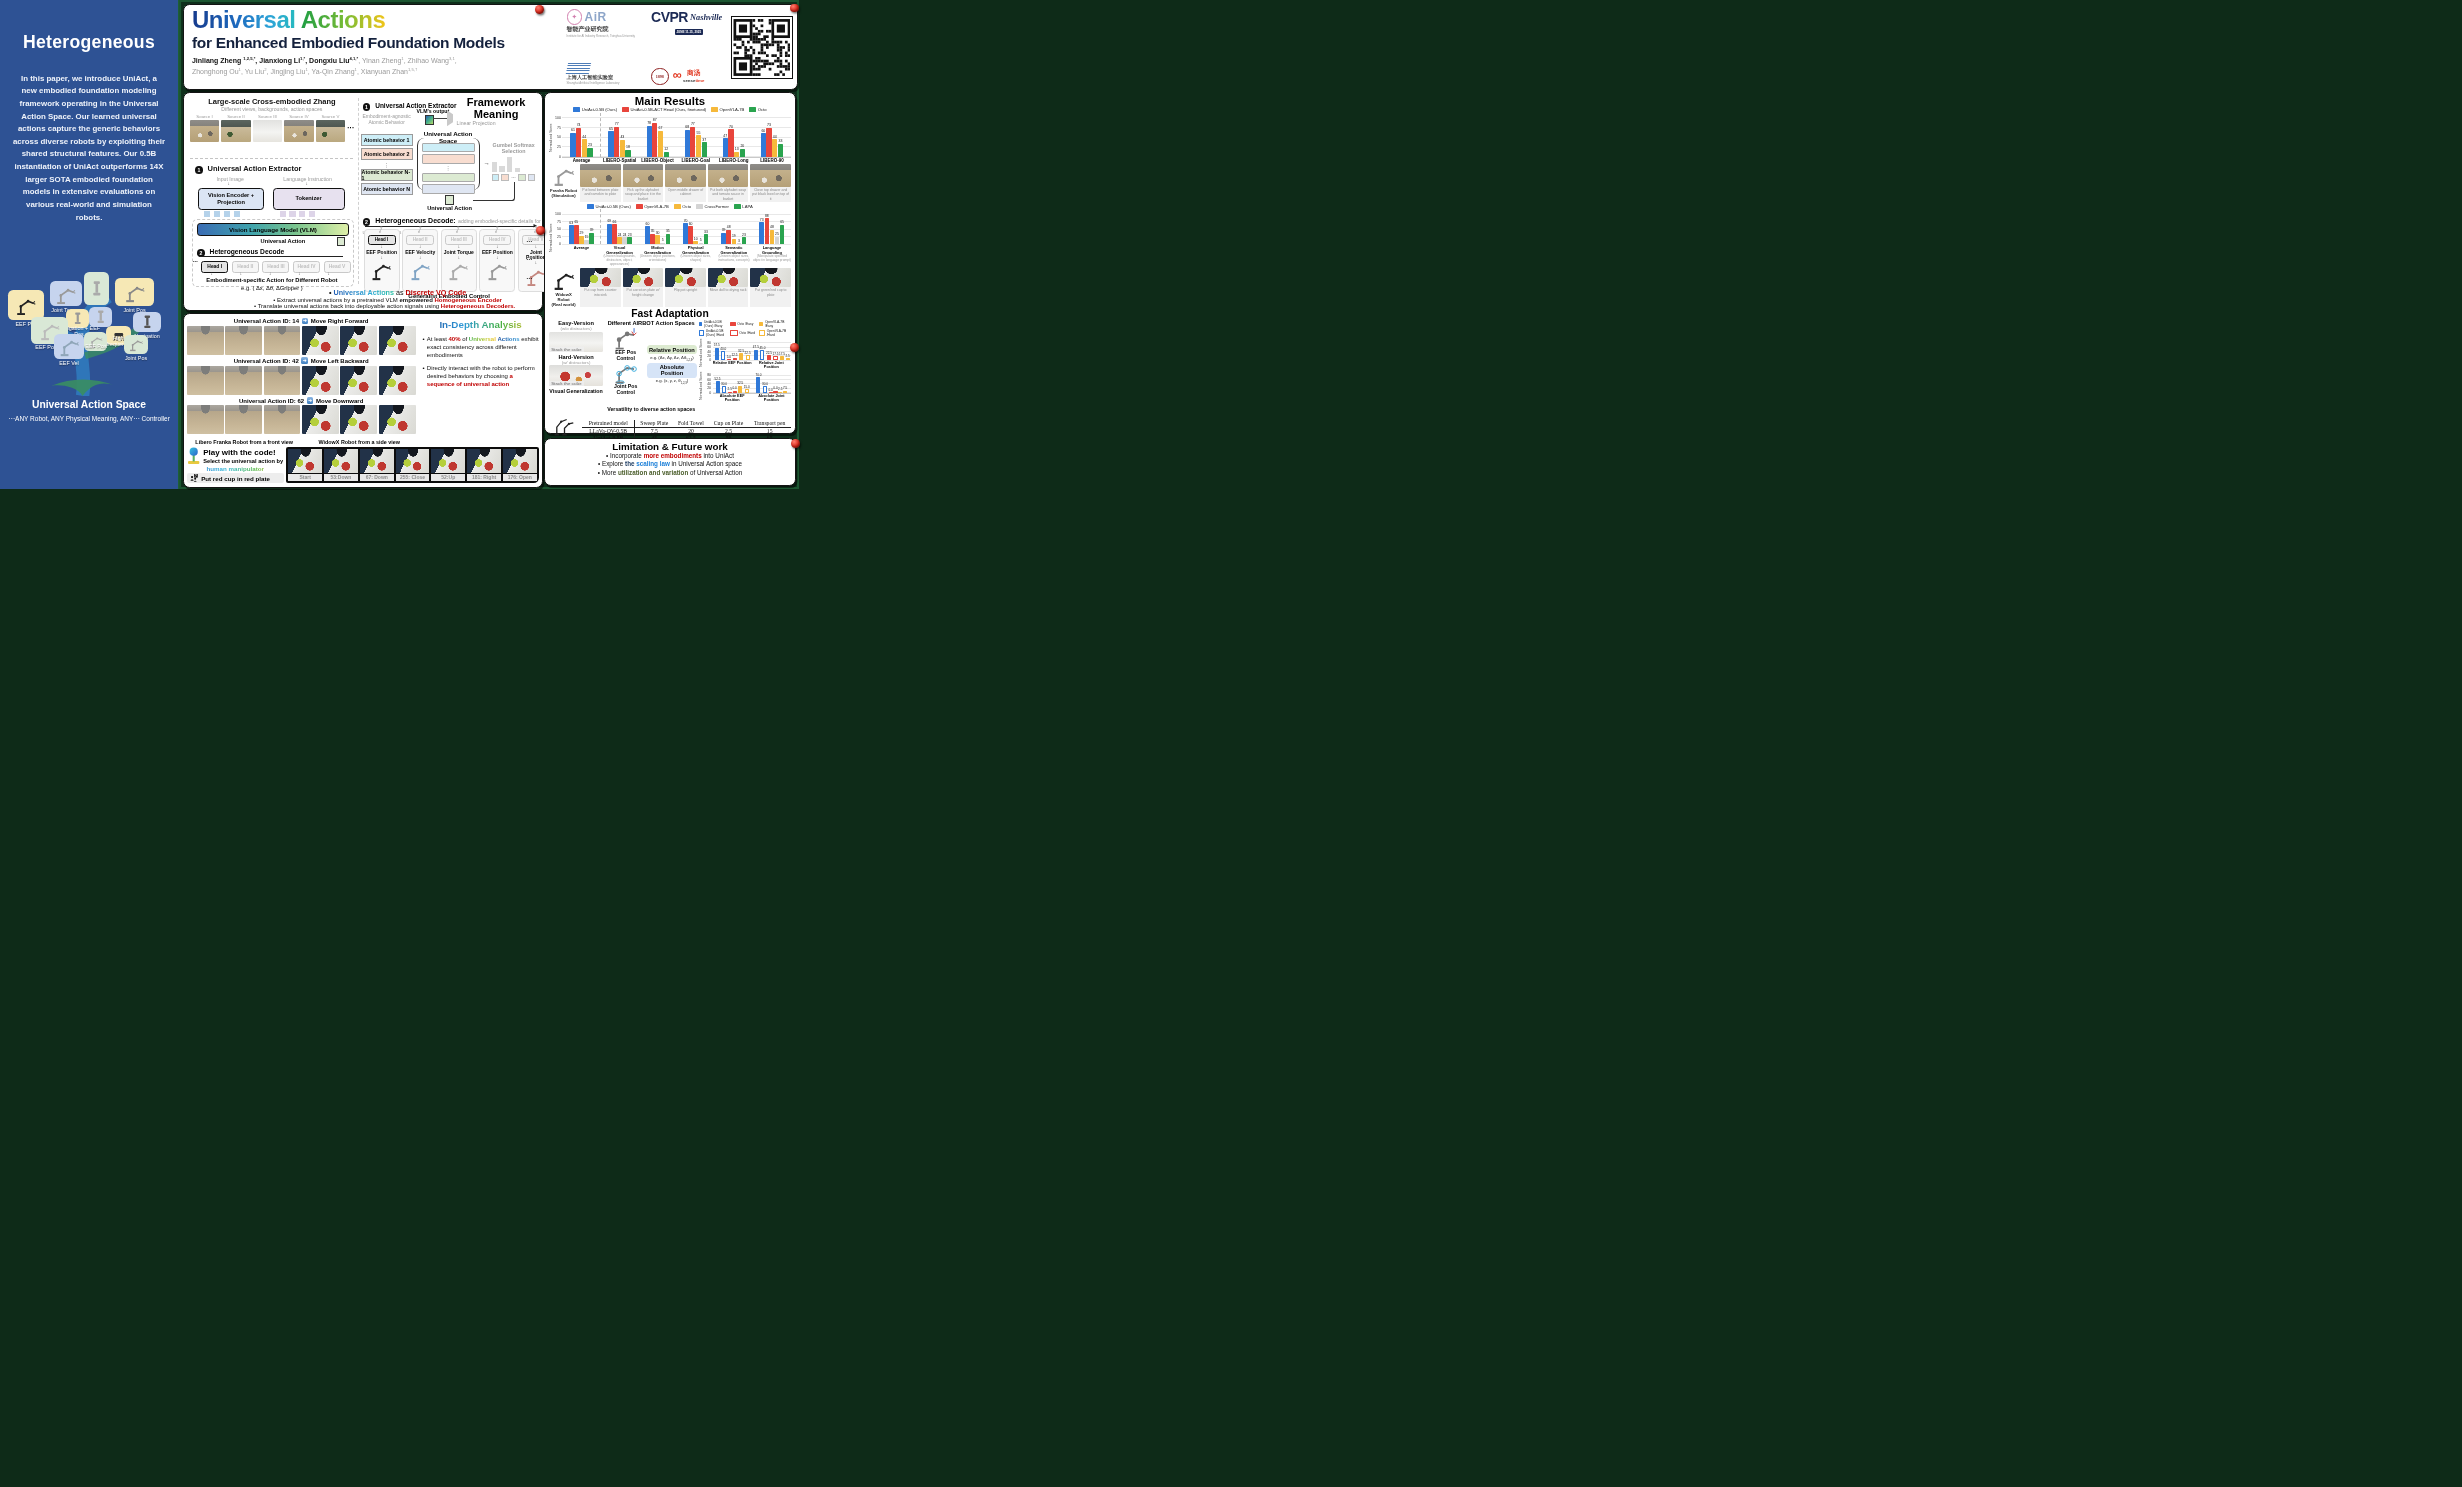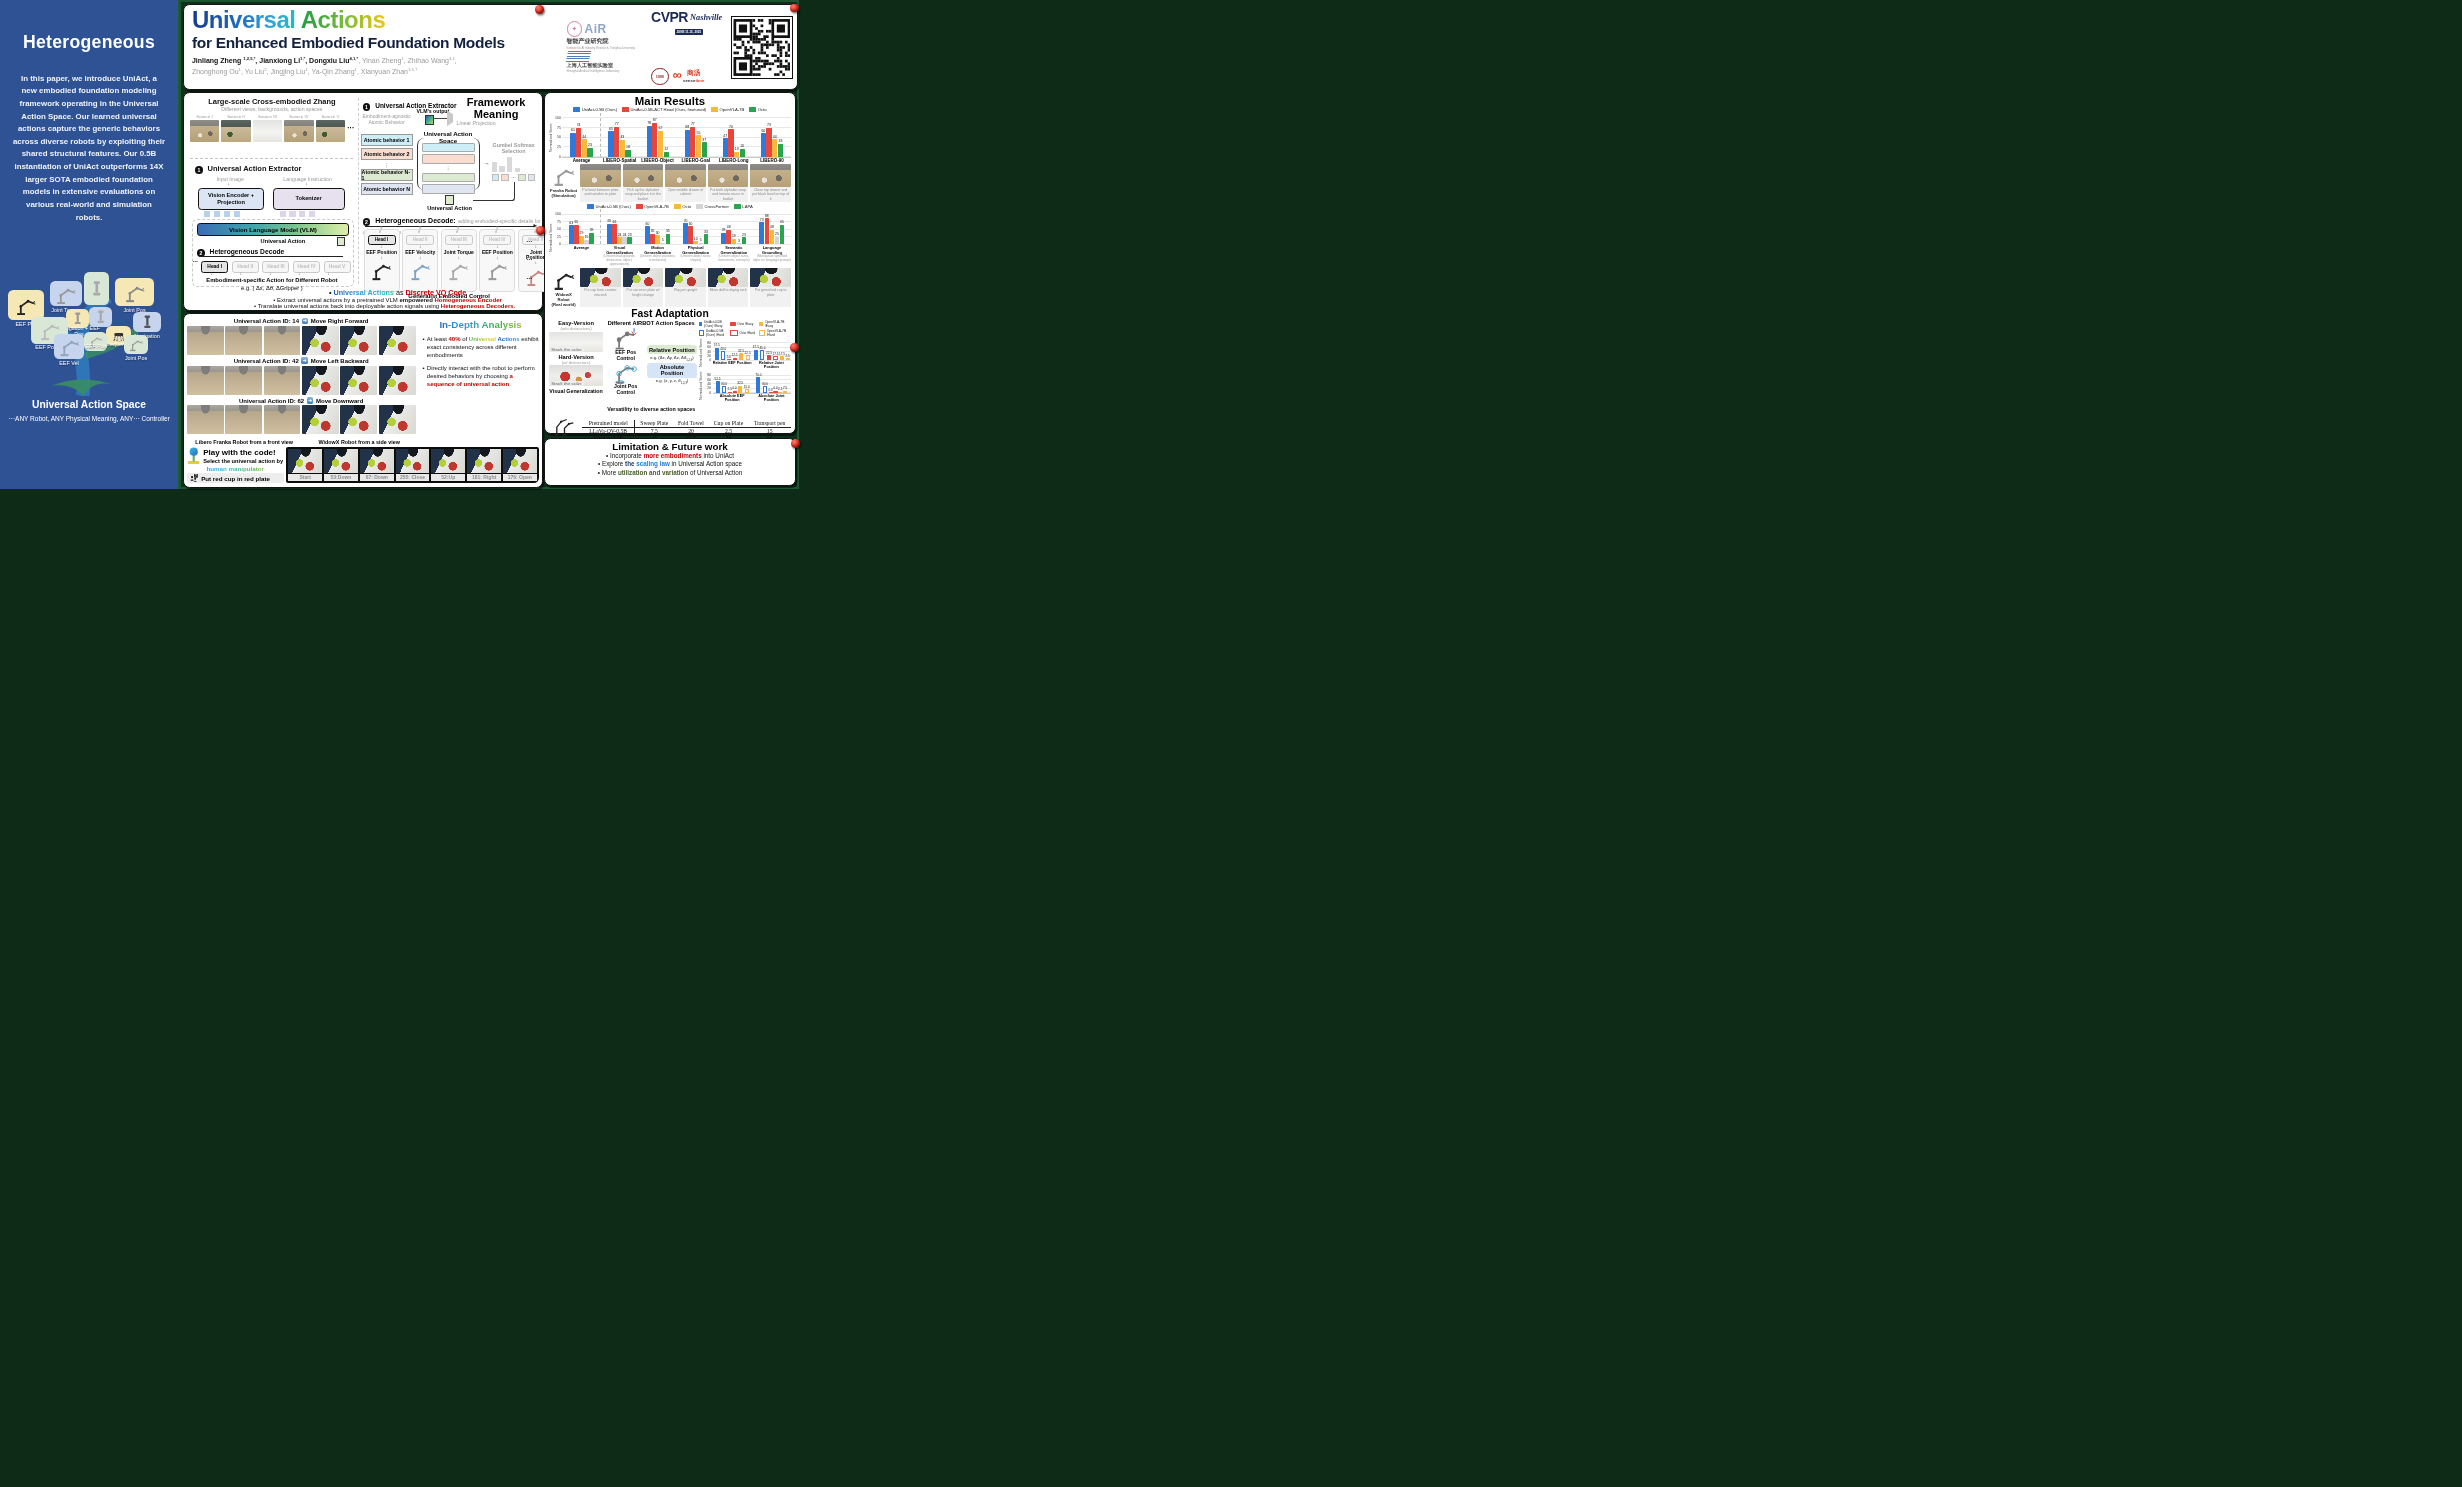--- a/index.html
+++ b/index.html
@@ -306,21 +306,21 @@
         <span class="gt gt-universal">Universal</span>
         <span class="gt gt-actions">Actions</span>
       </div>
       <div id="sub-title">for Enhanced Embodied Foundation Models</div>
       <div id="authors">
         <div><span class="an-b">Jinliang Zheng </span><sup class="an-b">1,2,5,*</sup><span class="an-b">, Jianxiong Li</span><sup class="an-b">1,*</sup><span class="an-b">, Dongxiu Liu</span><sup class="an-b">4,1,*</sup><span class="an">, Yinan Zheng</span><sup>1</sup><span class="an">, Zhihao Wang</span><sup>3,1</sup><span class="an">,</span></div>
         <div><span class="an">Zhonghong Ou</span><sup>1</sup><span class="an">, Yu Liu</span><sup>2</sup><span class="an">, Jingjing Liu</span><sup>1</sup><span class="an">, Ya-Qin Zhang</span><sup>1</sup><span class="an">, Xianyuan Zhan</span><sup>1,5,†</sup></div>
       </div>
     </div>
     <div id="logo-block">
-      <div class="logo-col" style="width:82px;justify-content:center;">
+      <div class="logo-col" style="width:82px;">
         <div>
           <div class="lg-air">
             <div class="air-seal">✦</div>
             <div class="air-word">AiR</div>
           </div>
           <div class="lg-cn">智能产业研究院</div>
           <div class="lg-en">Institute for AI Industry Research, Tsinghua University</div>
         </div>
         <div>
           <div class="shai-glyph"></div>

